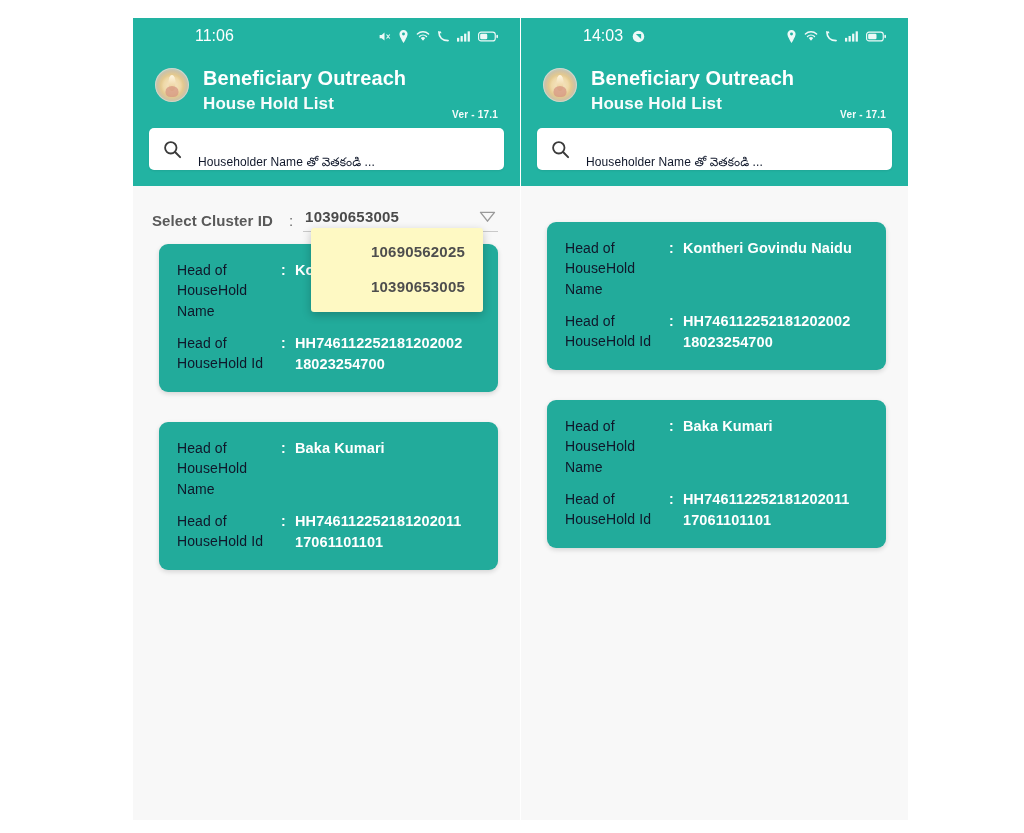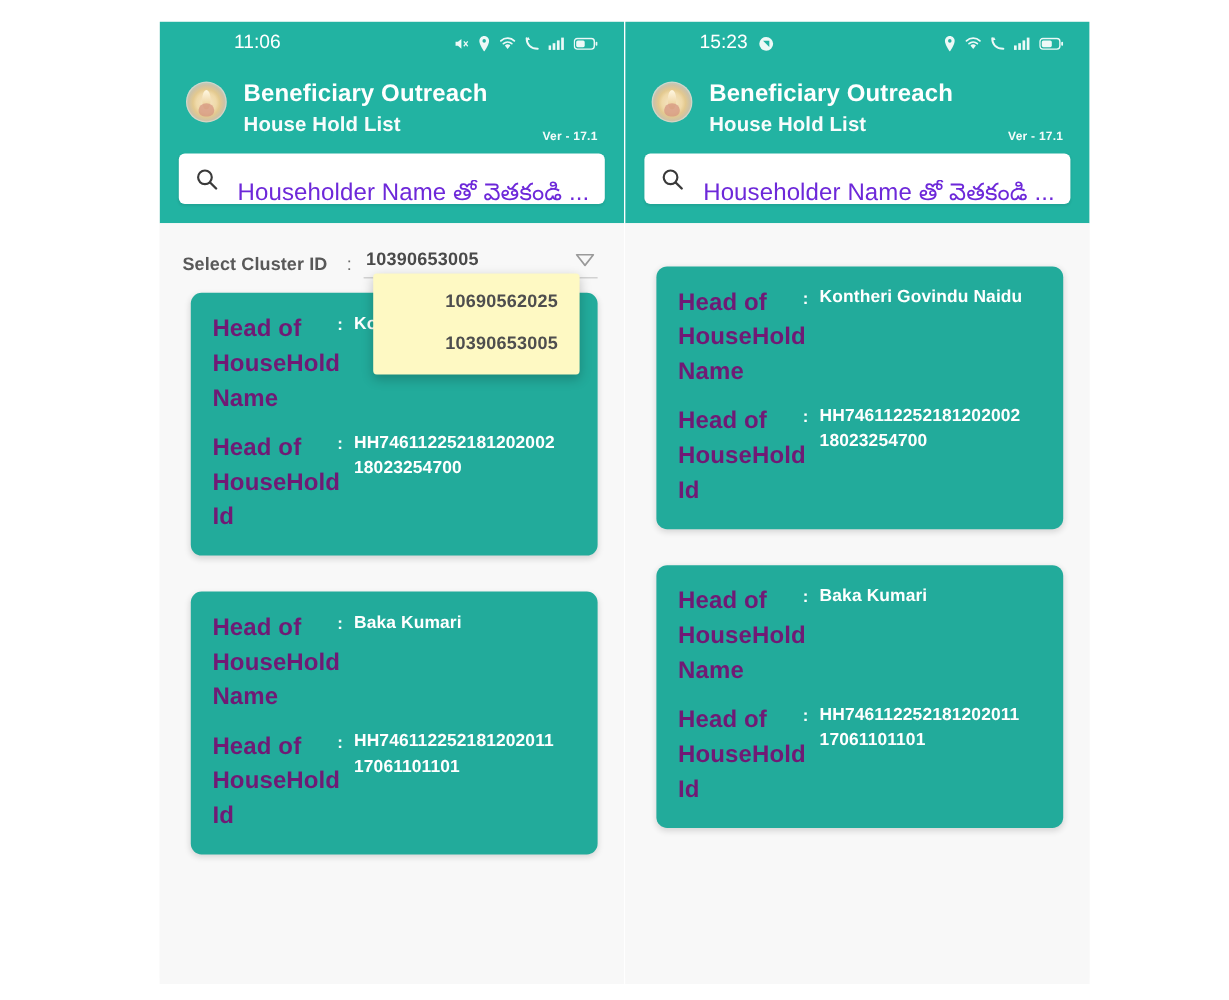--- a/index.html
+++ b/index.html
@@ -117,22 +117,22 @@
     background:#ffffff;
     border-radius:5px;
     height:42px;
     display:flex;
     align-items:center;
     padding:0 14px;
     box-shadow:0 1px 2px rgba(0,0,0,.08);
   }
   .search-icon { flex:0 0 auto; margin-right:16px; }
   .search-placeholder {
-    color:#6d28d9;
-    font-size:20px;
+    color:#0f172a;
+    font-size:12px;
     letter-spacing:.1px;
     white-space:nowrap;
     overflow:hidden;
     margin-top:28px;
   }
 
   
   .body-area {
     position:relative;
     background:#f8f8f8;
@@ -207,23 +207,23 @@
     position:relative;
     z-index:2;
   }
   .card.dim { z-index:1; }
   .card-row {
     display:flex;
     align-items:flex-start;
   }
   .card-row + .card-row { margin-top:12px; }
   .card-key {
-    color:#701a75;
-    font-size:20px;
-    font-weight:bold;
+    color:#0f172a;
+    font-size:14px;
+    font-weight:normal;
     line-height:1.45;
     width:104px;
     flex:0 0 104px;
     letter-spacing:.1px;
   }
   .card-sep {
     color:#ffffff;
     font-size:14px;
     font-weight:bold;
     width:14px;
@@ -354,21 +354,21 @@
 
     </div>
   </div>
 
   <div class="phone right">
 
     <div class="teal-block">
 
       <div class="statusbar">
         <div class="status-left">
-          <span>15:23</span>
+          <span>14:03</span>
           <svg class="sicon" width="13" height="13" viewBox="0 0 14 14">
               <circle cx="7" cy="7" r="6.2" fill="#fff"></circle>
               <path d="M4.2 4.2h5.6v5.6z" fill="#22b3a2"></path>
             </svg>
         </div>
         <div class="status-right">
           <svg class="sicon" width="11" height="13" viewBox="0 0 12 16">
               <path d="M6 0C3.2 0 1 2.2 1 5c0 3.6 5 11 5 11s5-7.4 5-11c0-2.8-2.2-5-5-5z" fill="#fff"></path>
               <circle cx="6" cy="5" r="1.8" fill="#22b3a2"></circle>
             </svg>

